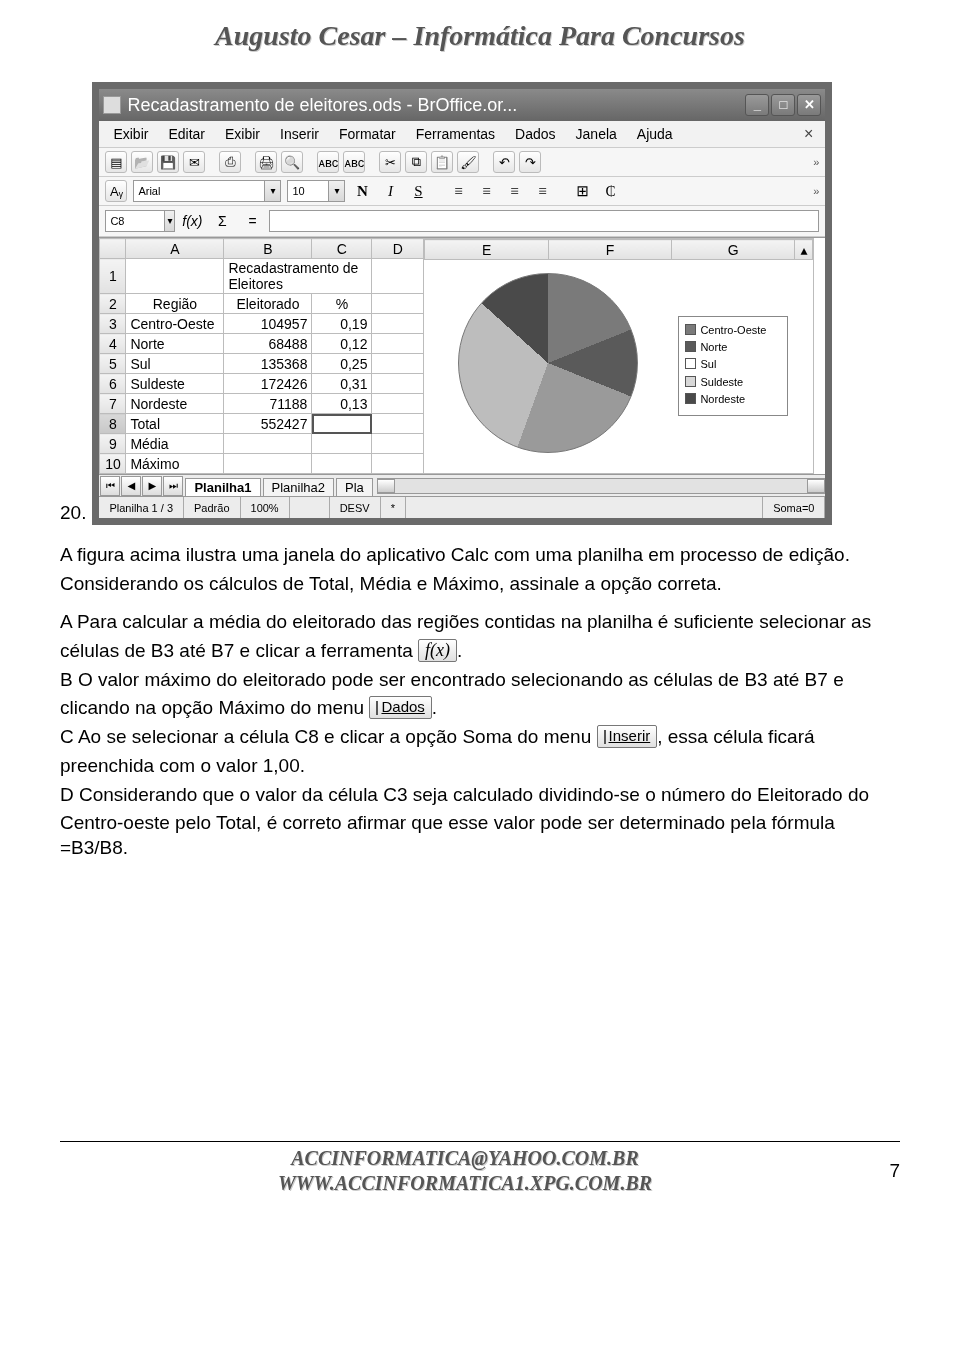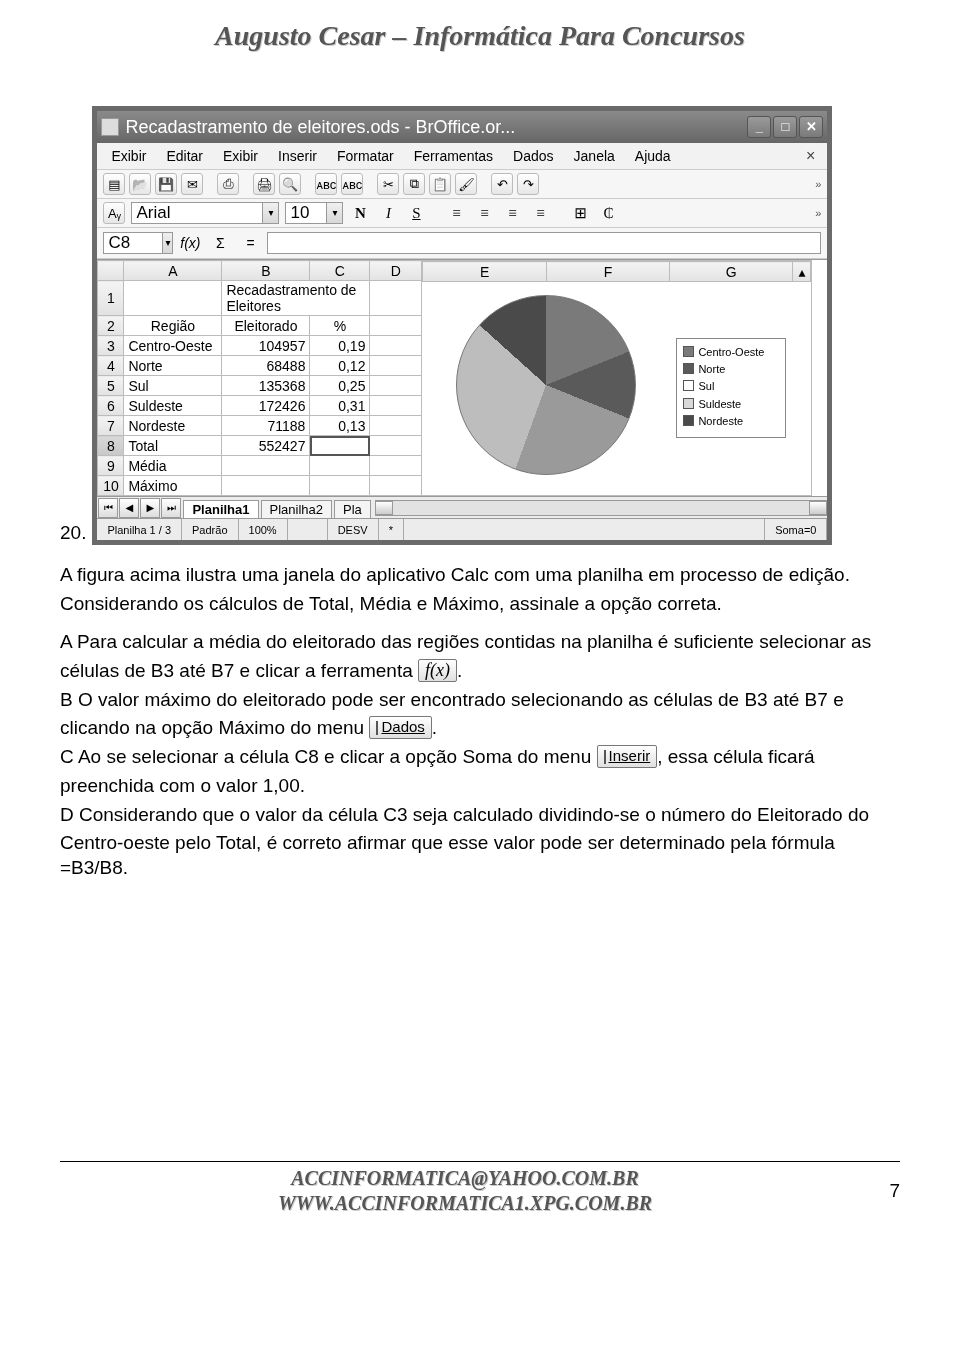--- a/index.html
+++ b/index.html
@@ -30,26 +30,25 @@
     gap: 6px;
     margin-top: 30px;
   }
   .q-num {
     font-size: 19px;
     line-height: 1.2;
   }
   
   .app-window {
     width: 740px;
-    border: 5px solid #4d7c0f;
+    border: 7px solid #4d7c0f;
     background: #efefef;
     font-family: "Segoe UI", Tahoma, sans-serif;
     font-size: 13px;
     filter: grayscale(100%);
-    margin-top: 24px;
   }
   .titlebar {
     display: flex;
     align-items: center;
     height: 32px;
     background: linear-gradient(#8a8a8a, #666);
     color: #fff;
     padding: 0 4px;
     gap: 6px;
   }
@@ -131,21 +130,21 @@
     display: inline-flex;
     align-items: center;
     border: 1px solid #999;
     background: #fff;
     height: 22px;
   }
   .combo input {
     border: none;
     outline: none;
     padding: 0 4px;
-    font-size: 17px;
+    font-size: 11px;
     height: 20px;
   }
   .combo .drop {
     width: 16px;
     text-align: center;
     background: linear-gradient(#f0f0f0,#d8d8d8);
     border-left: 1px solid #999;
     font-size: 10px;
     line-height: 20px;
   }

